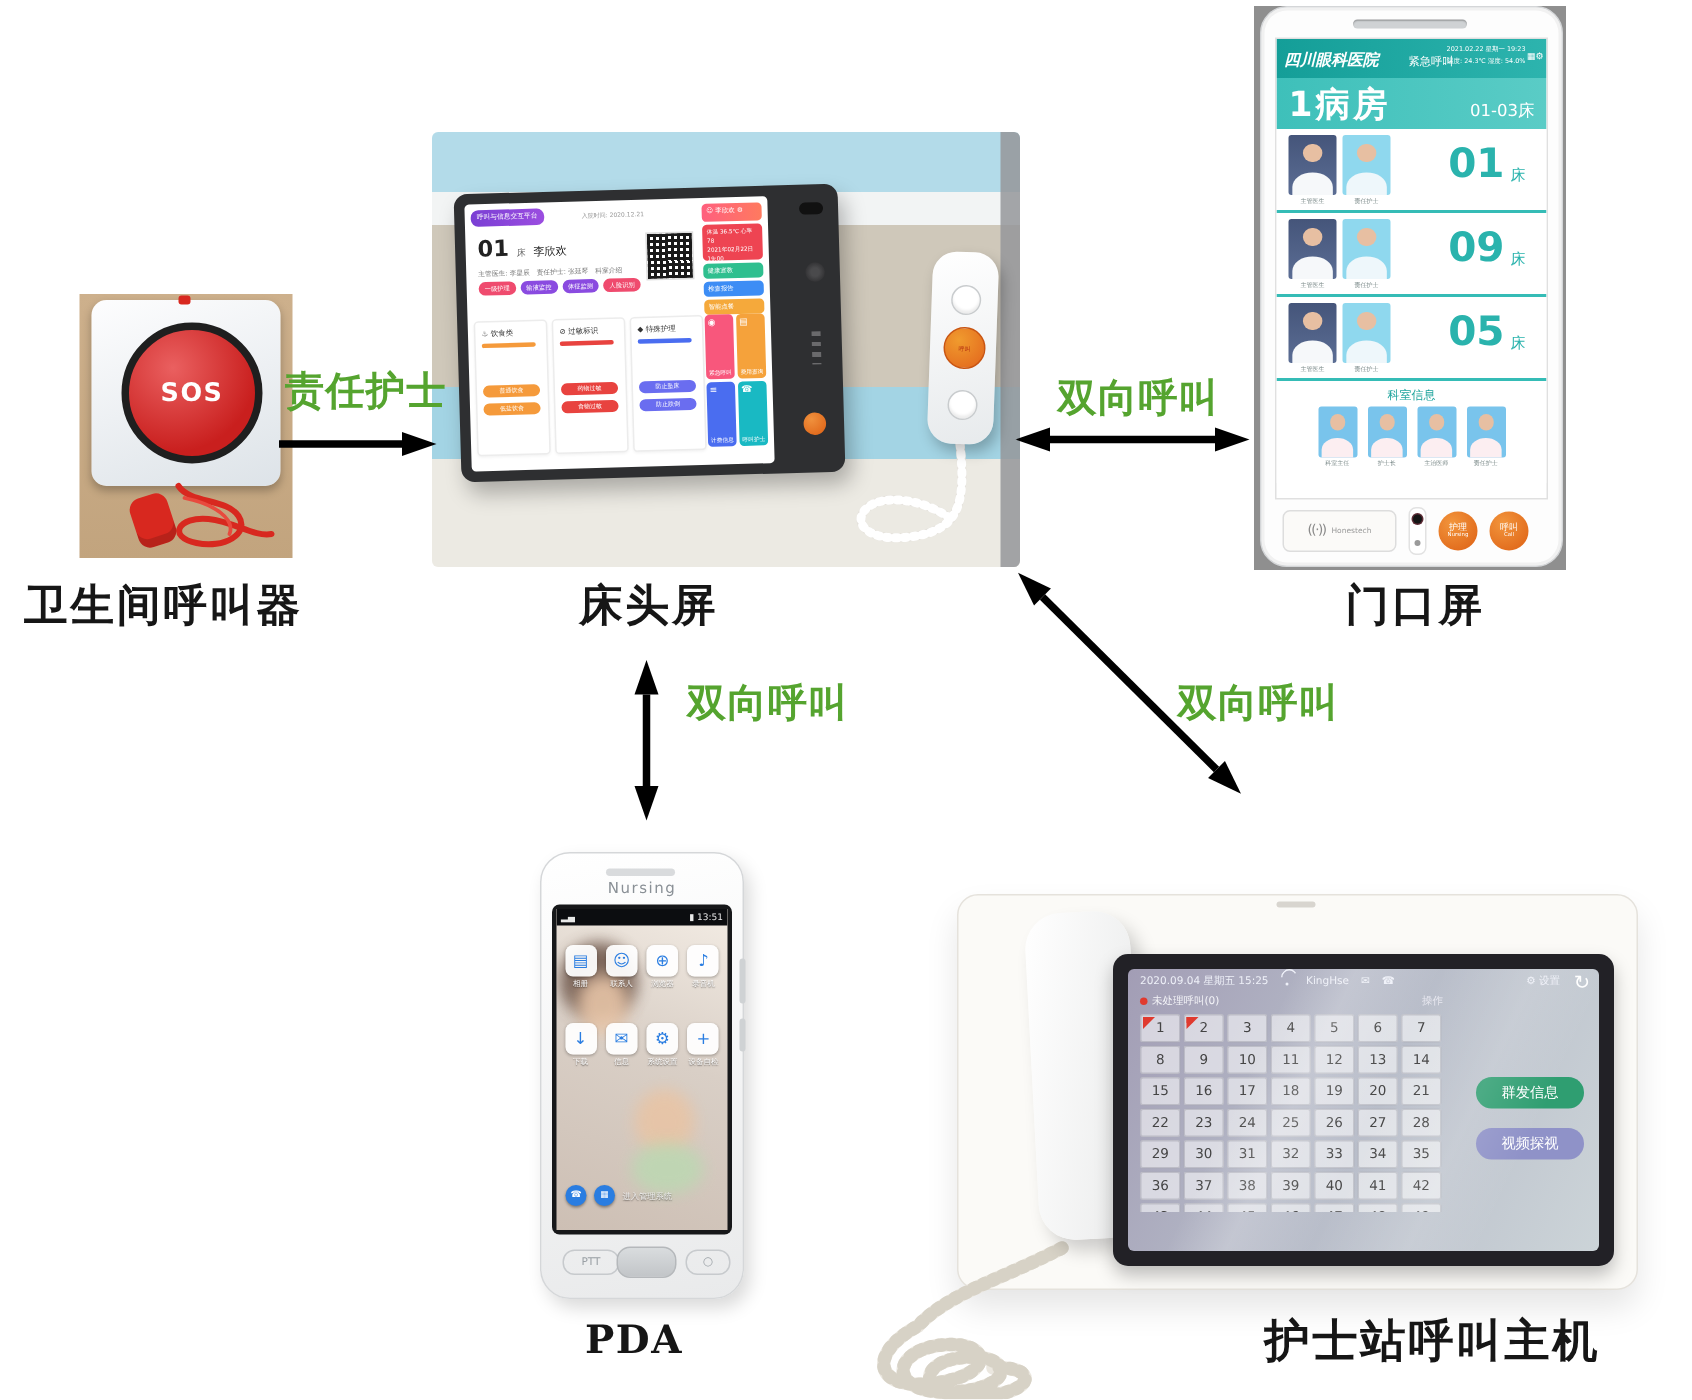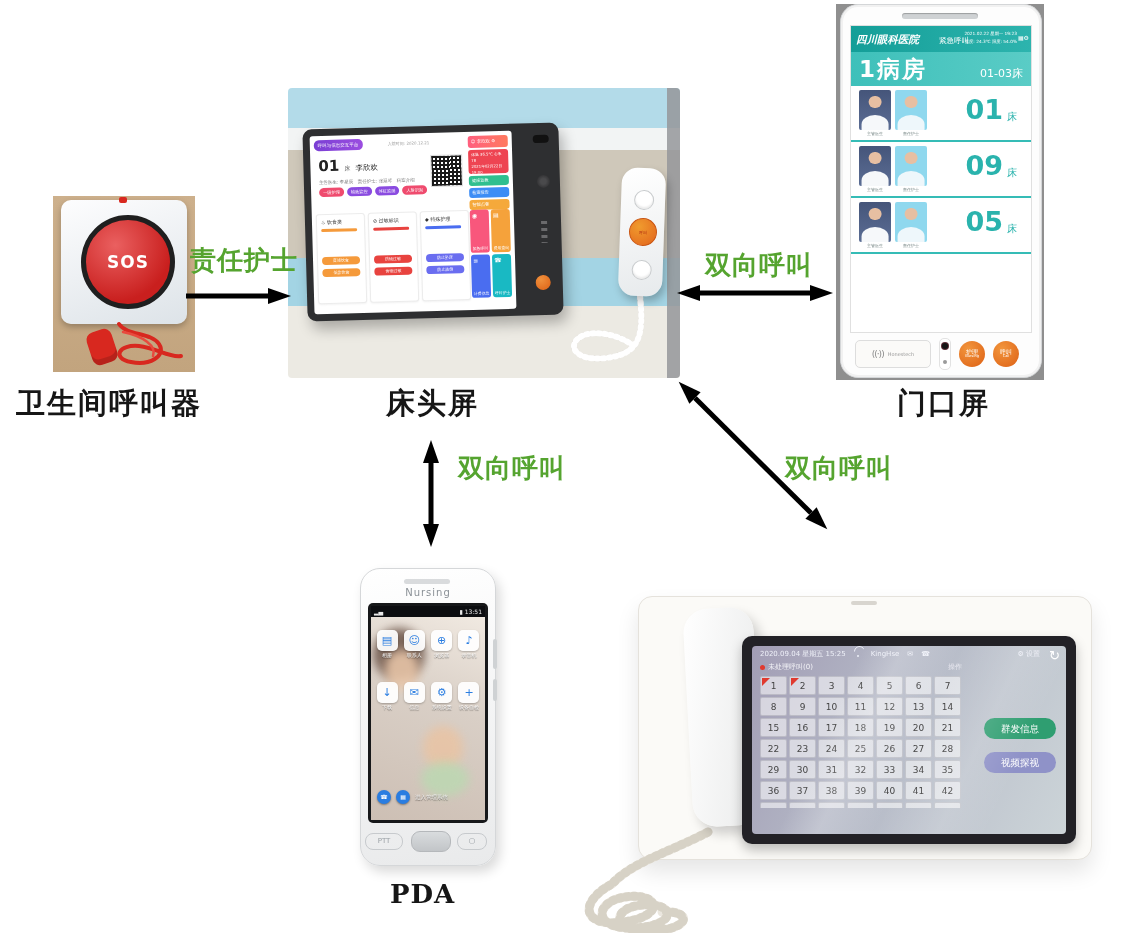--- a/index.html
+++ b/index.html
@@ -294,20 +294,41 @@
             <span class="bedunit">床</span>
           </div>
           <div class="bedrow">
             <div class="ph1 avatar"></div>
             <div class="ph2 avatar nurse"></div>
             <div class="ph-cap" style="left:8px;">主管医生</div>
             <div class="ph-cap" style="left:44px;">责任护士</div>
             <span class="bednum">05</span>
             <span class="bedunit">床</span>
           </div>
+        <div class="deptsec">
+          <div class="dept-title">科室信息</div>
+          <div class="dept-row">
+            <div class="dept-cell">
+                <div class="avatar nurse2"></div>
+                <div class="dept-cap">科室主任</div>
+              </div>
+              <div class="dept-cell">
+                <div class="avatar nurse2"></div>
+                <div class="dept-cap">护士长</div>
+              </div>
+              <div class="dept-cell">
+                <div class="avatar nurse2"></div>
+                <div class="dept-cap">主治医师</div>
+              </div>
+              <div class="dept-cell">
+                <div class="avatar nurse2"></div>
+                <div class="dept-cap">责任护士</div>
+              </div>
+          </div>
+        </div>
       </div>
       <div class="abs door-panel">
         <div class="spkbox">
           <span style="font-size:9px;letter-spacing:-1px;">((·))</span>
           <span style="font-size:5px;color:#9a9a9a;">Honestech</span>
         </div>
         <div class="campill"></div>
         <div class="door-btn">
           <span class="cn">护理</span>
           <span class="en">Nursing</span>
@@ -371,21 +392,21 @@
                 <div class="app-lb">设备自检</div>
               </div>
           </div>
           <div class="abs pda-foot">
             <div class="dotbtn">☎</div>
             <div class="dotbtn">▦</div>
             <div class="enter-txt">进入管理系统</div>
           </div>
         </div>
       </div>
-      <div class="pbtn" style="left:4px;top:264px;width:36px;height:15px;font-size:7px;line-height:15px;">PTT</div>
+      <div class="pbtn" style="left:14px;top:264px;width:36px;height:15px;font-size:7px;line-height:15px;">PTT</div>
       <div class="abs homebtn"></div>
       <div class="pbtn" style="left:96px;top:264px;width:28px;height:15px;font-size:8px;line-height:14px;">○</div>
       <div class="abs sidekey" style="top:70px;height:30px;"></div>
       <div class="abs sidekey" style="top:110px;height:22px;"></div>
     </div>
   </div>
   <div class="abs caption" style="left:390px;top:879px;font-size:26px;letter-spacing:1px;">PDA</div>
 
   <div class="abs host-body">
     <div class="abs host-notch"></div>
@@ -462,14 +483,15 @@
             <div class="cell">47</div>
             <div class="cell">48</div>
             <div class="cell">49</div>
         </div>
       </div>
       <div class="abs host-btn" style="top:72px;background:#2f9e71;">群发信息</div>
       <div class="abs host-btn" style="top:106px;background:#8f92c8;">视频探视</div>
       <div class="abs glare"></div>
     </div>
   </div>
+  <div class="abs caption" style="left:843px;top:874px;font-size:30px;">护士站呼叫主机</div>
 
 </div>
 
 </body></html>

